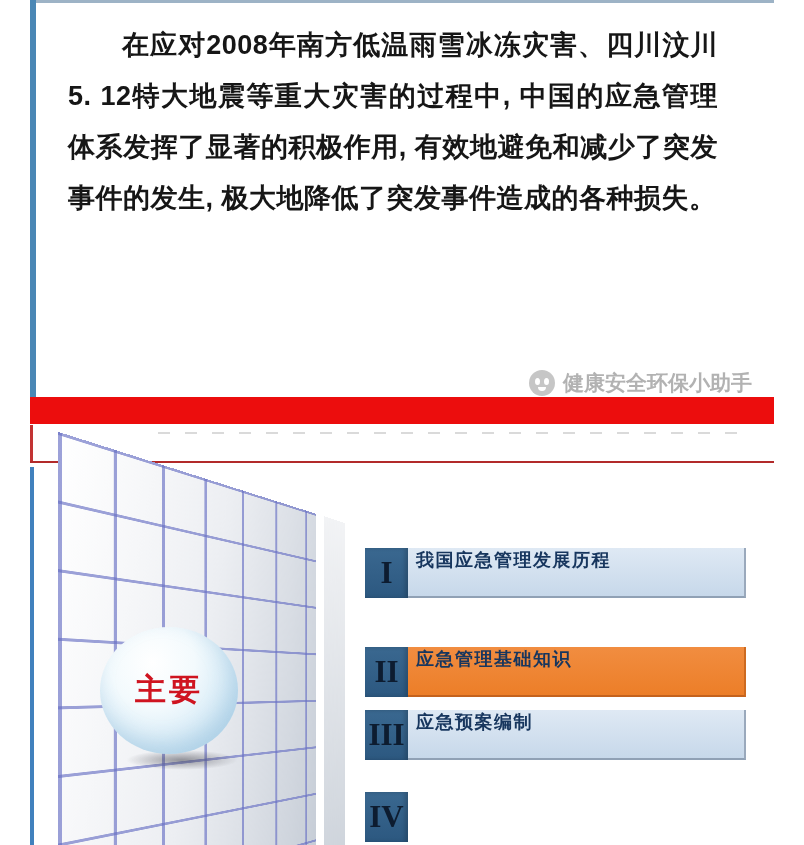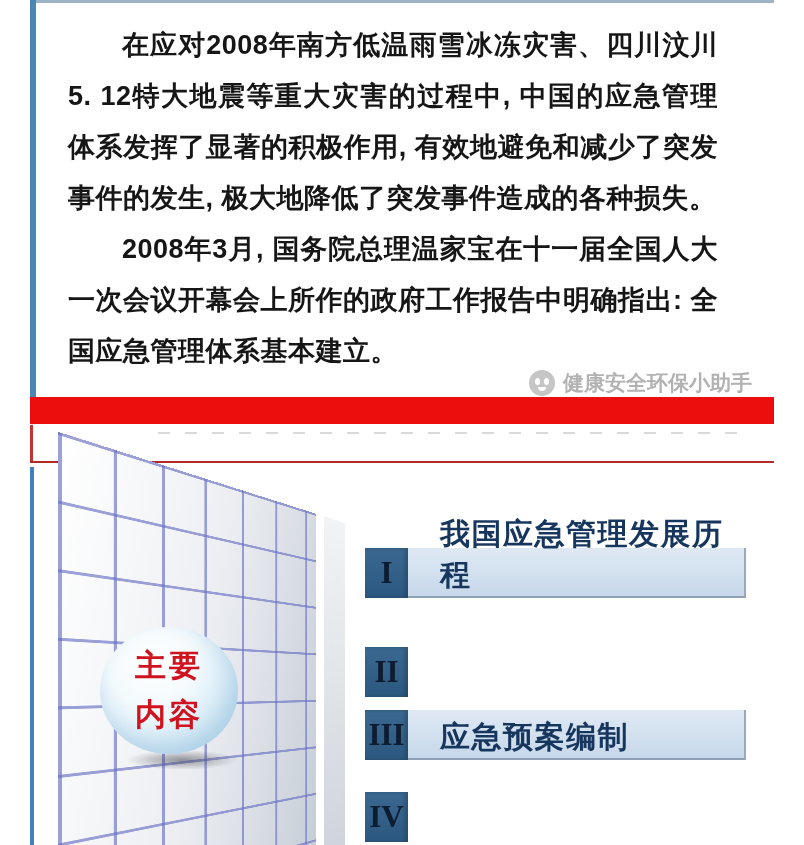--- a/index.html
+++ b/index.html
@@ -76,43 +76,42 @@
   .menu-item { position:absolute; left:335px; width:381px; height:50px; display:flex; z-index:4; }
   .num-box {
     width:43px; flex:0 0 auto;
     background:linear-gradient(180deg,#3a6890 0%,#2c5880 100%);
     box-shadow:inset -3px 0 4px rgba(0,0,0,.18);
     display:flex; align-items:center; justify-content:center;
     font-family:"Liberation Serif","DejaVu Serif",serif;
     font-weight:bold; font-size:31px; color:#0d1c30;
   }
   .bar {
-    flex:1; display:flex; align-items:flex-end; padding-left:32px;
-    font-size:30px; font-weight:bold; color:#17365e; letter-spacing:1.5px;
+    flex:1; display:flex; align-items:flex-start; padding-left:8px;
+    font-size:18px; font-weight:bold; color:#17365e; letter-spacing:1.5px;
   }
   .bar.light {
     background:linear-gradient(180deg,#dfe9f4 0%, #c7d8ea 100%);
     border-right:2px solid #9aa9bc; border-bottom:2px solid #90a1b5;
   }
   .bar.orange {
     background:linear-gradient(180deg,#f18d40 0%, #ec7e28 100%);
     border-right:2px solid #cd6a20; border-bottom:2px solid #c4621d;
   }
 </style>
 </head>
 <body>
 
 <div class="page">
 
   <div class="top-line"></div>
   <div class="left-strip-top"></div>
 
   <div class="body-text">
     <p>在应对2008年南方低温雨雪冰冻灾害、四川汶川5. 12特大地震等重大灾害的过程中, 中国的应急管理体系发挥了显著的积极作用, 有效地避免和减少了突发事件的发生, 极大地降低了突发事件造成的各种损失。</p>
-    <p>2008年3月, 国务院总理温家宝在十一届全国人大一次会议开幕会上所作的政府工作报告中明确指出: 全国应急管理体系基本建立。</p>
   </div>
 
   <div class="watermark">
     <span class="wm-icon">
       <i class="eye e1"></i>
       <i class="eye e2"></i>
       <i class="mouth"></i>
     </span>
     <span>健康安全环保小助手</span>
   </div>
@@ -139,32 +138,34 @@
 
   <div class="wall-wrap">
     <div class="wall-main"></div>
     <div class="wall-gap"></div>
     <div class="wall-right"></div>
   </div>
 
   <div class="sphere-shadow"></div>
   <div class="sphere">
     <span class="line">主要</span>
-    <span class="line">内容</span>
   </div>
 
   <div class="menu-item" style="top:548px;">
     <div class="num-box">I</div>
     <div class="bar light">
       <span>我国应急管理发展历程</span>
     </div>
   </div>
 
   <div class="menu-item" style="top:647px;">
     <div class="num-box">II</div>
+    <div class="bar orange">
+      <span>应急管理基础知识</span>
+    </div>
   </div>
 
   <div class="menu-item" style="top:710px;border-radius:8px;">
     <div class="num-box">III</div>
     <div class="bar light">
       <span>应急预案编制</span>
     </div>
   </div>
 
   <div class="menu-item" style="top:792px;">

